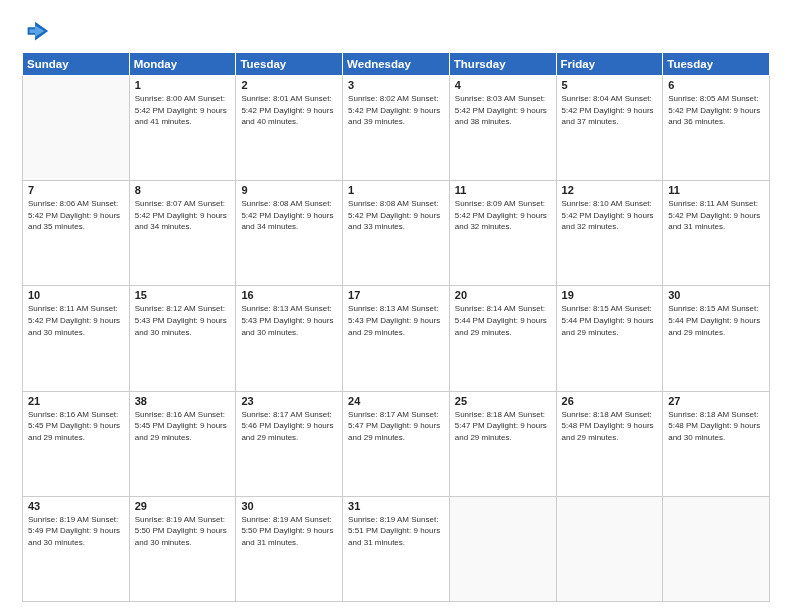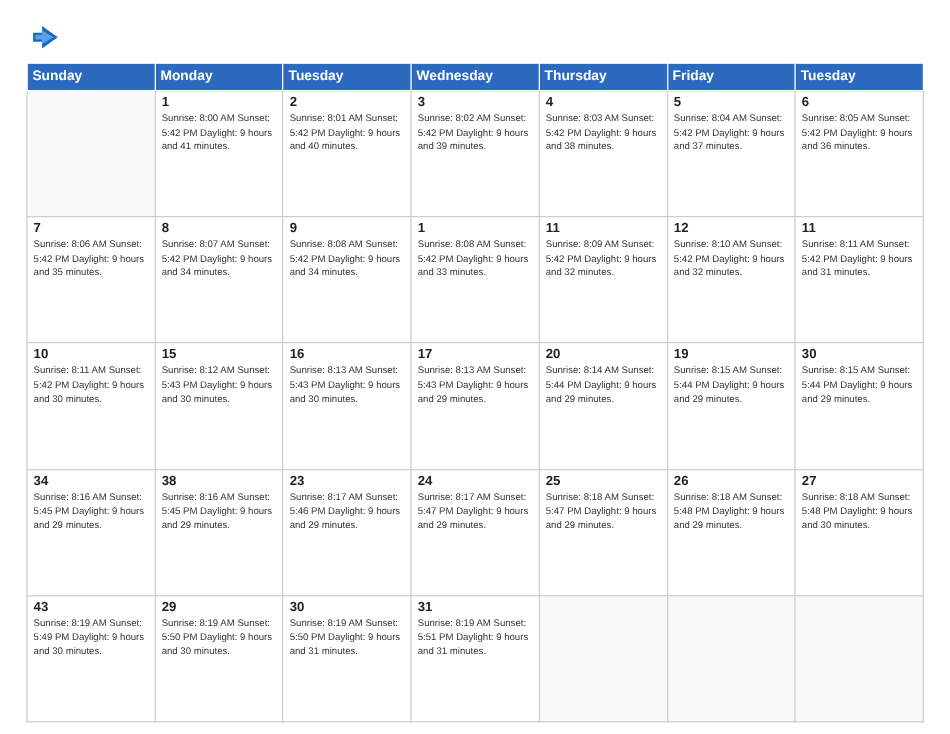--- a/index.html
+++ b/index.html
@@ -276,21 +276,21 @@
           <td>
             <span class="day-num">30</span>
             <div class="day-info">Sunrise: 8:15 AM
 Sunset: 5:44 PM
 Daylight: 9 hours
 and 29 minutes.</div>
           </td>
         </tr>
         <tr>
           <td>
-            <span class="day-num">34</span>
+            <span class="day-num">21</span>
             <div class="day-info">Sunrise: 8:16 AM
 Sunset: 5:45 PM
 Daylight: 9 hours
 and 29 minutes.</div>
           </td>
           <td>
             <span class="day-num">38</span>
             <div class="day-info">Sunrise: 8:16 AM
 Sunset: 5:45 PM
 Daylight: 9 hours

